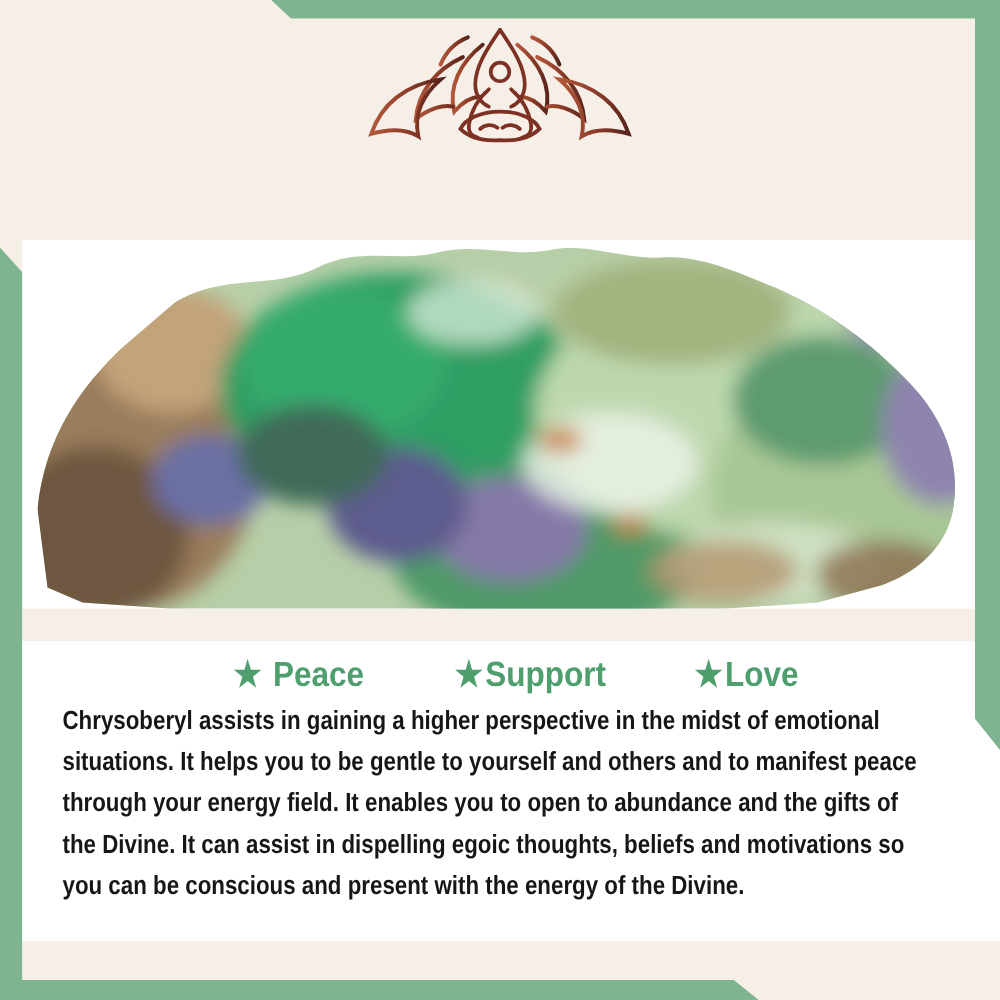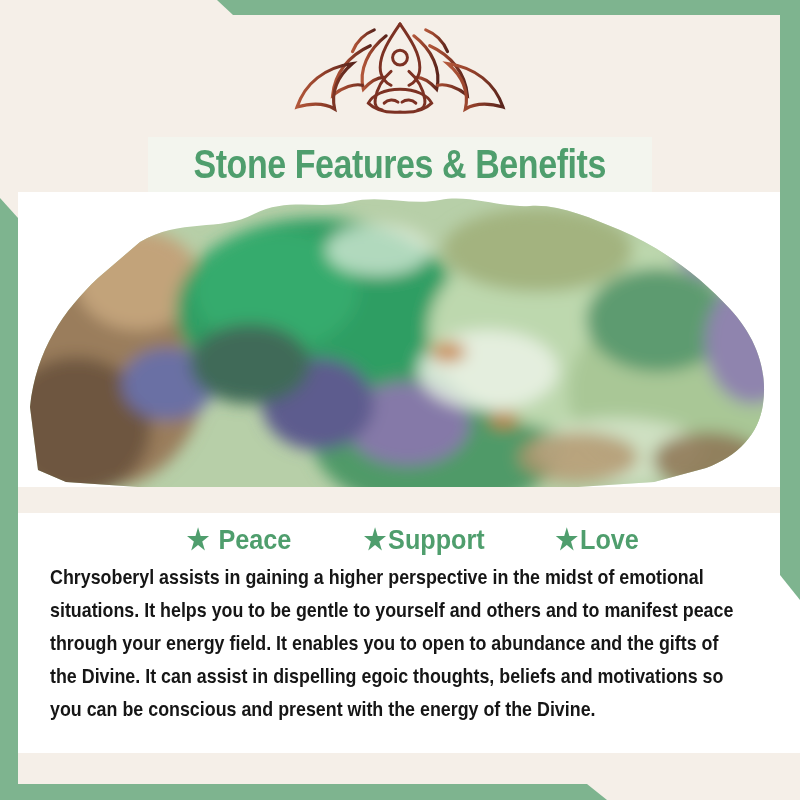--- a/index.html
+++ b/index.html
@@ -98,23 +98,20 @@
           <path d="M111 56 C104 62 97 72 95 84 C94 90 97 94 102 95"></path>
           <path d="M129 56 C136 62 143 72 145 84 C146 90 143 94 138 95"></path>
           <path d="M120 74 C104 74 92 80 88 88 C95 95 106 98 120 97 C134 98 145 95 152 88 C148 80 136 74 120 74 Z"></path>
           <path d="M104 88 C108 84 114 84 118 87"></path>
           <path d="M136 88 C132 84 126 84 122 87"></path>
         </g>
       </svg>
     </span>
   </div>
 
-  <div class="title-band">
-    <h1>Stone Features &amp; Benefits</h1>
-  </div>
 
   <div class="photo">
     <svg width="764" height="295" viewBox="0 0 764 295">
       <defs>
         <clipPath id="rock">
           <path d="M20 278 L12 215 C18 158 46 118 80 86 L122 50
                    C162 26 202 40 236 22 C270 5 302 18 332 10
                    C362 2 392 14 422 8 C452 2 482 16 512 14
                    C542 12 572 26 602 38 C642 55 682 84 712 117
                    C737 144 750 177 745 212 C741 242 720 264 688 276

